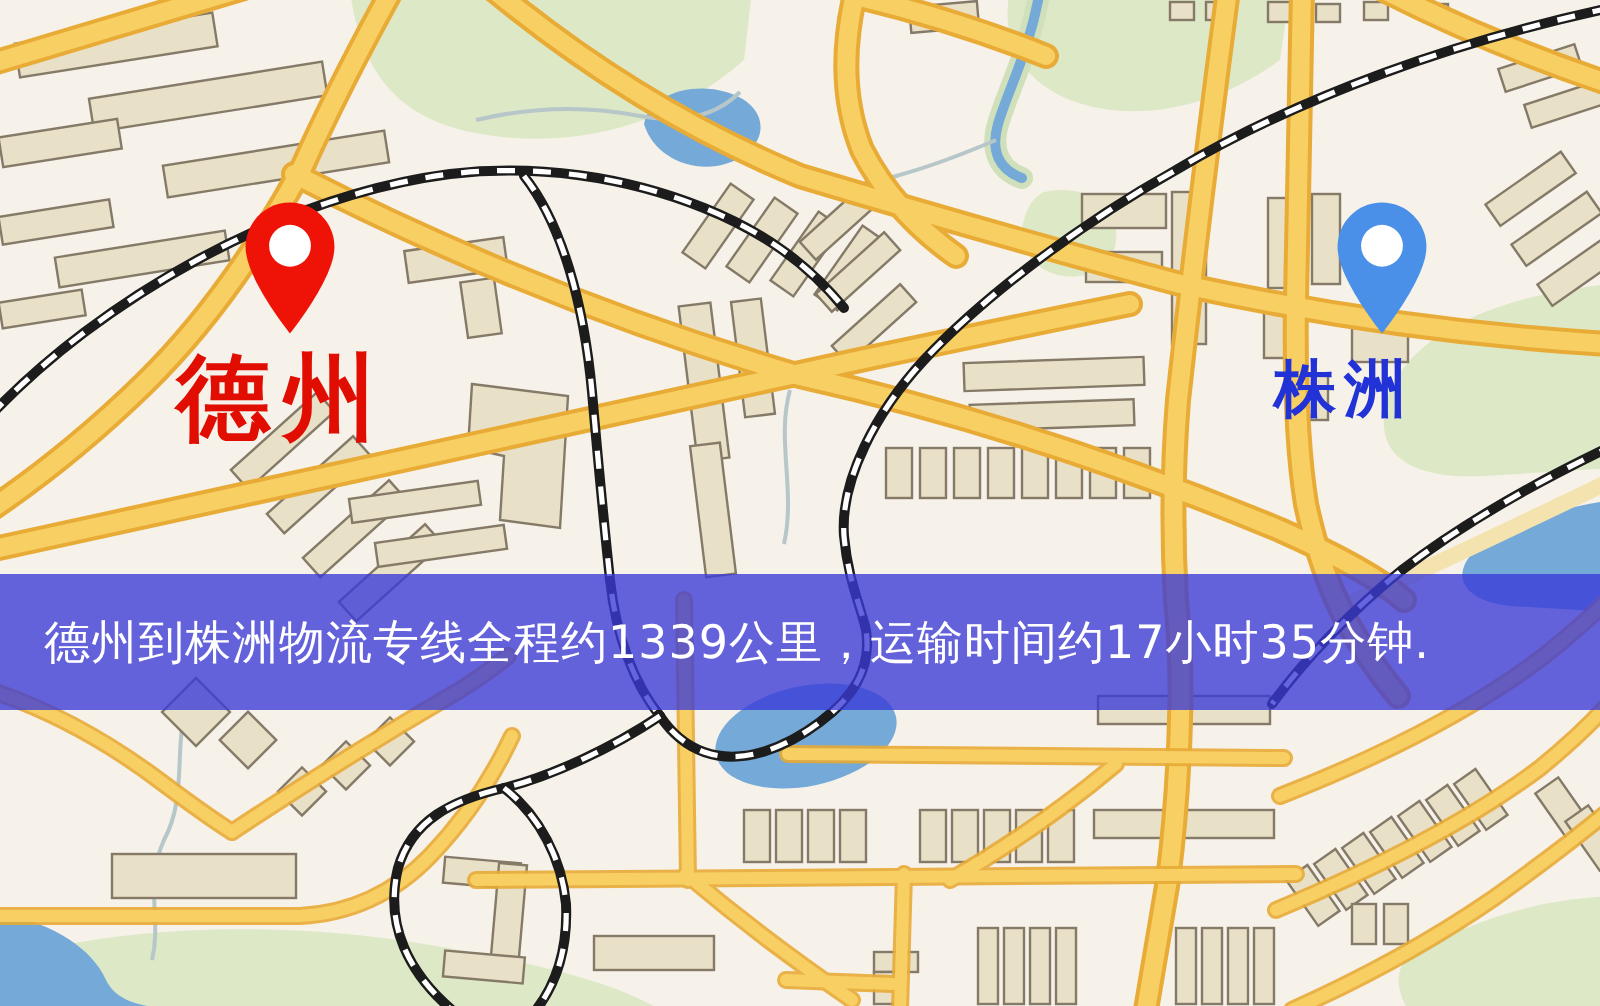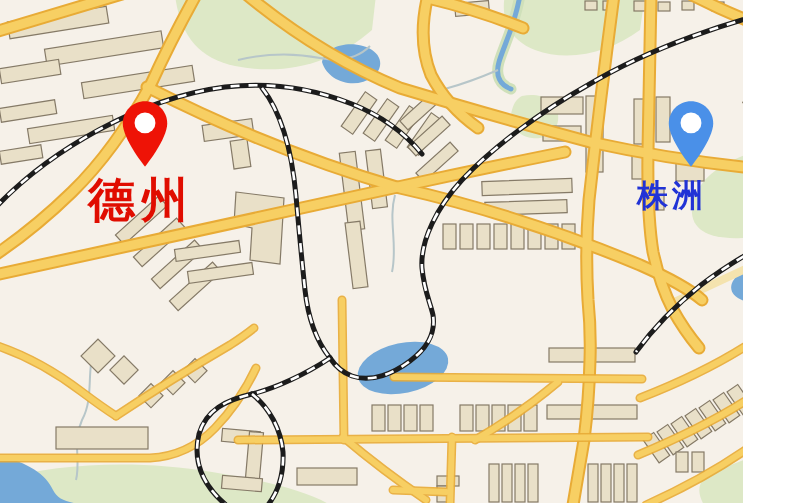--- a/index.html
+++ b/index.html
@@ -1,17 +1,17 @@
 <!DOCTYPE html>
 <html lang="zh"><head>
 <meta charset="utf-8">
 <style>
   html,body{margin:0;padding:0;background:#ffffff;}
   .stage{
-    position:relative;width:743px;height:503px;overflow:hidden;
+    position:relative;width:800px;height:503px;overflow:hidden;
     font-family:"DejaVu Sans","Liberation Sans",sans-serif;
     --bg:#f6f1e9; --park:#dde8c6; --water:#74a9d8; --bld:#e9e0c8; --bld-line:#857a67;
     --road:#f7cf63; --road-casing:#e8ab36; --rail:#1c1c1c;
   }
   .stage svg{position:absolute;left:0;top:0;display:block;}
   .mapbg{fill:var(--bg);}
   .park{fill:var(--park);}
   .water{fill:var(--water);}
   .bld{fill:var(--bld);stroke:var(--bld-line);stroke-width:1.2;}
   .road-casing{fill:none;stroke:var(--road-casing);stroke-width:13;stroke-linecap:round;stroke-linejoin:round;}
@@ -229,14 +229,17 @@
   <div class="pin-label label-origin">德州</div>
 
   <div class="marker marker-dest">
     <svg viewBox="0 0 40 52">
       <path fill="currentColor" d="M20 1 C10.6 1 3 8.6 3 18 C3 30 20 51 20 51 C20 51 37 30 37 18 C37 8.6 29.4 1 20 1 Z"></path>
       <circle cx="20" cy="17.5" r="8" fill="#ffffff"></circle>
     </svg>
   </div>
   <div class="pin-label label-dest">株洲</div>
 
+  <div class="banner">
+    <span>德州到株洲物流专线全程约1339公里，运输时间约17小时35分钟.</span>
+  </div>
 
 </div>
 
 </body></html>

